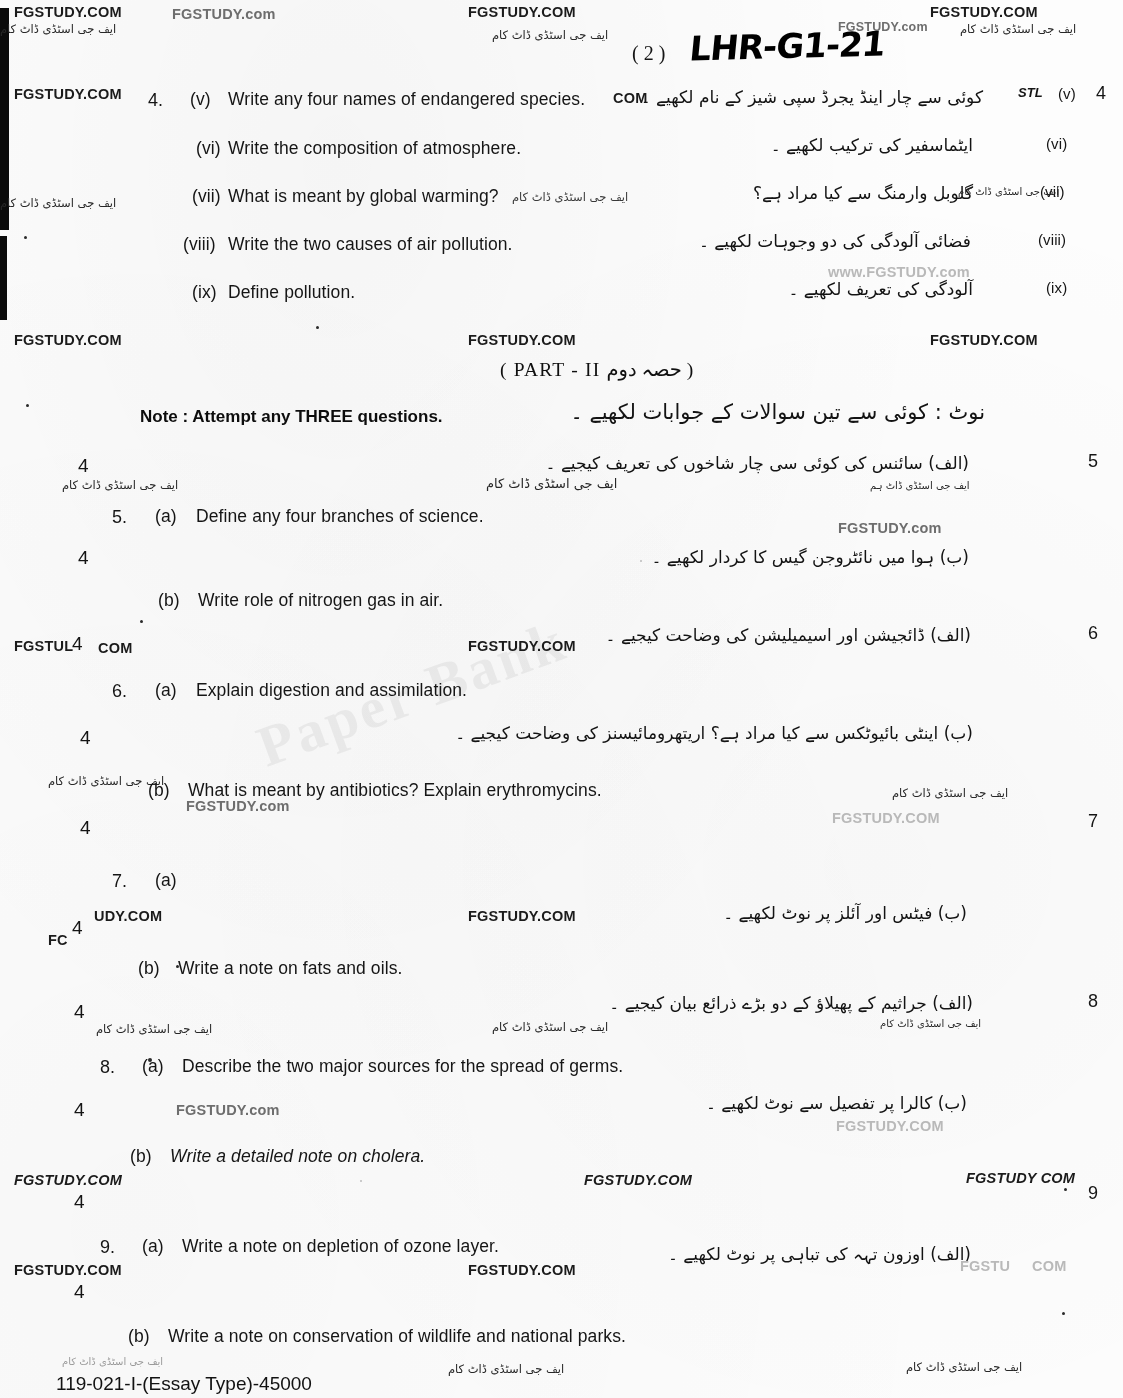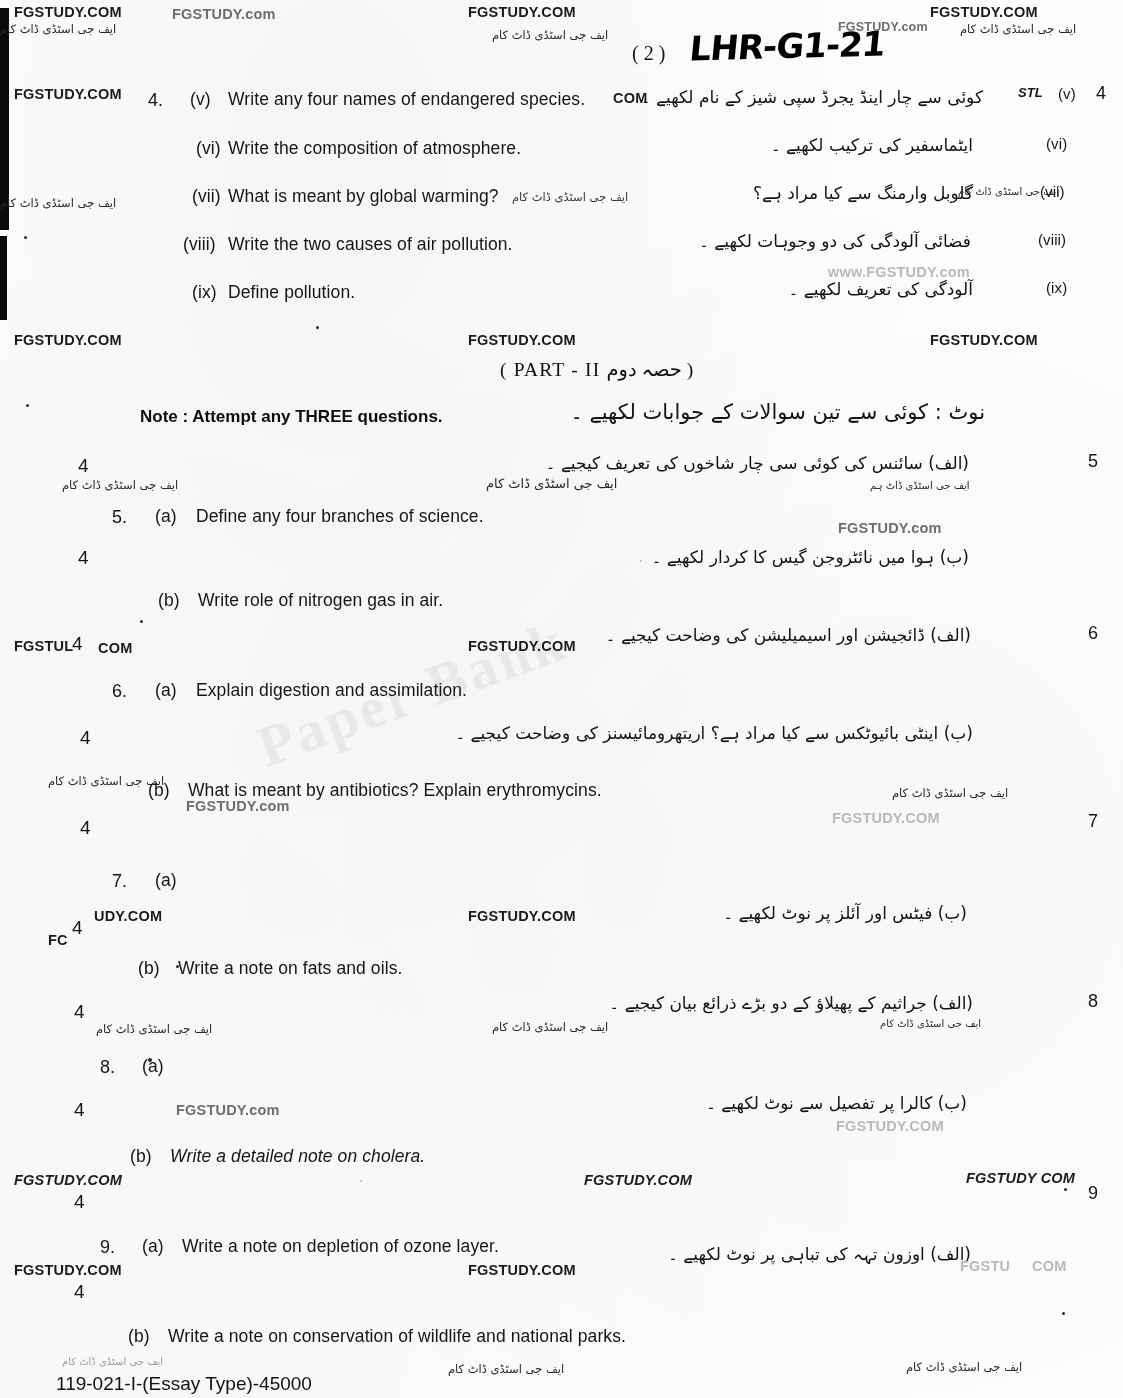--- a/index.html
+++ b/index.html
@@ -308,20 +308,21 @@
   <div class="t marks" style="left:74px; top:1002px;">4</div>
   <div class="t eng-num urdu-num" style="left:1088px; top:992px;">8</div>
   <div class="urdu" style="right:150px; top:992px;">(الف)   جراثیم کے پھیلاؤ کے دو بڑے ذرائع بیان کیجیے ۔</div>
   <div class="wm-urdu tiny" style="left:880px; top:1018px;">ایف جی اسٹڈی ڈاٹ کام</div>
 
   <div class="wm-urdu" style="left:96px; top:1022px;">ایف جی اسٹڈی ڈاٹ کام</div>
   <div class="wm-urdu" style="left:492px; top:1020px;">ایف جی اسٹڈی ڈاٹ کام</div>
 
   <div class="t eng-num" style="left:100px; top:1058px;">8.</div>
   <div class="t eng" style="left:142px; top:1058px;">(a)</div>
+  <div class="t eng" style="left:182px; top:1058px;">Describe the two major sources for the spread of germs.</div>
 
   <div class="t marks" style="left:74px; top:1100px;">4</div>
   <div class="wm light" style="left:176px; top:1102px;">FGSTUDY.com</div>
   <div class="urdu" style="right:156px; top:1092px;text-align:right;">(ب)    کالرا پر تفصیل سے نوٹ لکھیے ۔</div>
   <div class="wm faint" style="left:836px; top:1118px;">FGSTUDY.COM</div>
 
   <div class="t eng" style="left:130px; top:1148px;">(b)</div>
   <div class="t eng" style="left:170px; top:1148px;font-style:italic;">Write a detailed note on cholera.</div>
 
   <div class="wm italic" style="left:14px; top:1172px;">FGSTUDY.COM</div>

